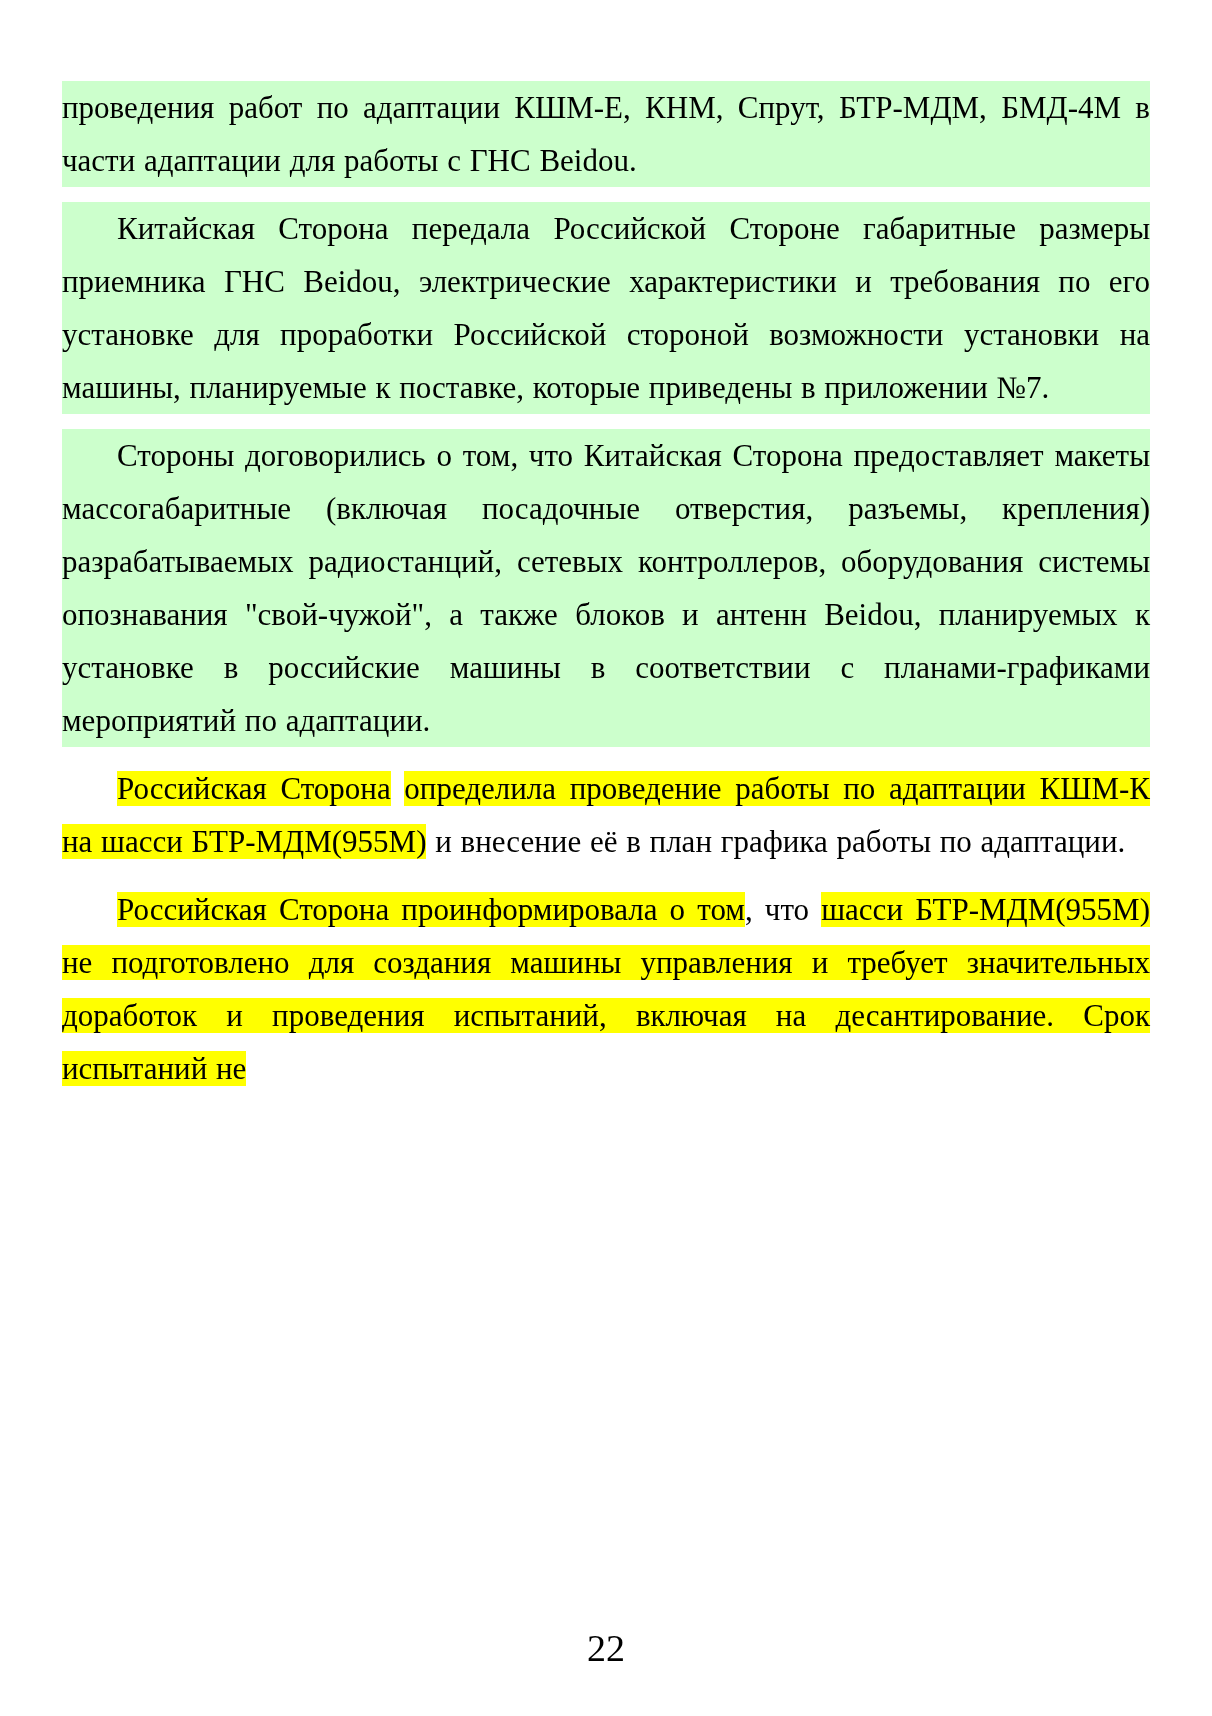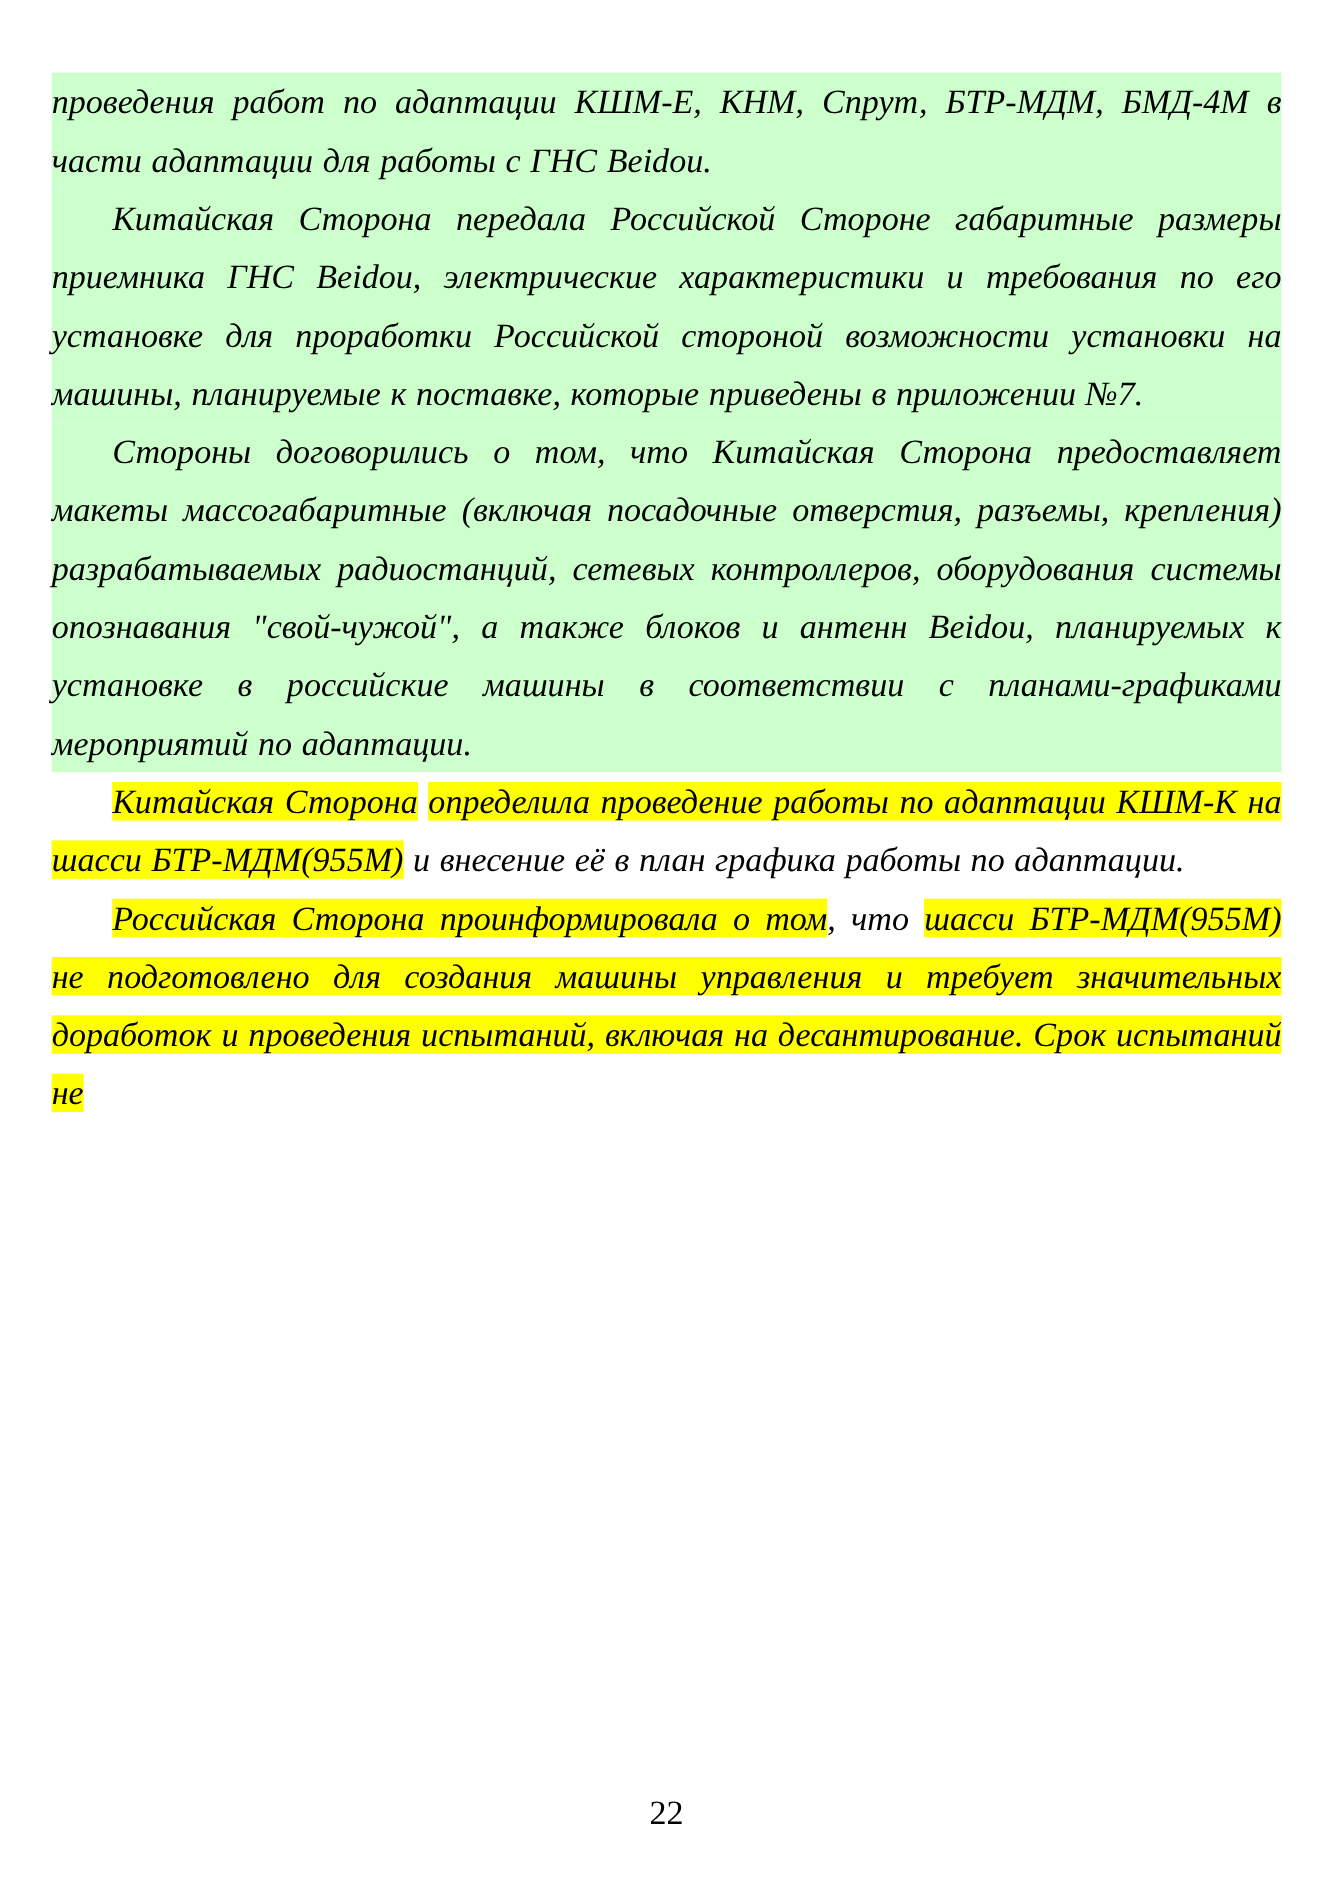--- a/index.html
+++ b/index.html
@@ -14,44 +14,43 @@
     position: relative;
     overflow: hidden;
   }
   .doc-content {
     position: absolute;
     top: 66px;
     left: 47px;
     width: 1118px;
   }
   .para {
-    margin: 0;
+    margin: 15px;
     text-align: justify;
     line-height: 53px;
     word-spacing: 1px;
-    font-style: italic;
   }
   .para.indent { text-indent: 55px; }
   .para.green  { background: var(--green, #ccffcc); }
   .hl-yellow   { background: var(--yellow, #ffff00); }
   .page-number {
     position: absolute;
     top: 1628px;
     left: 0;
     width: 100%;
     text-align: center;
     line-height: 40px;
-    font-size: 31px;
+    font-size: 38px;
   }
 </style>
 </head>
 <body>
 
 <div class="doc-page">
   <div class="doc-content">
       <p class="para green" lang="ru"><span>проведения работ по адаптации КШМ-Е, КНМ, Спрут, БТР-МДМ, БМД-4М в части адаптации для работы с ГНС Beidou.</span></p>
       <p class="para indent green" lang="ru"><span>Китайская Сторона передала Российской Стороне габаритные размеры приемника ГНС Beidou, электрические характеристики и требования по его установке для проработки Российской стороной возможности установки на машины, планируемые к поставке, которые приведены в приложении №7.</span></p>
       <p class="para indent green" lang="ru"><span>Стороны договорились о том, что Китайская Сторона предоставляет макеты массогабаритные (включая посадочные отверстия, разъемы, крепления) разрабатываемых радиостанций, сетевых контроллеров, оборудования системы опознавания "свой-чужой", а также блоков и антенн Beidou,  планируемых к установке в российские машины в соответствии с планами-графиками мероприятий по адаптации.</span></p>
-      <p class="para indent" lang="ru"><span class="hl-yellow">Китайская Сторона</span><span> </span><span class="hl-yellow">определила проведение работы по адаптации  КШМ-К на шасси БТР-МДМ(955М)</span><span> и внесение её в план графика работы по адаптации.</span></p>
+      <p class="para indent" lang="ru"><span class="hl-yellow">Российская Сторона</span><span> </span><span class="hl-yellow">определила проведение работы по адаптации  КШМ-К на шасси БТР-МДМ(955М)</span><span> и внесение её в план графика работы по адаптации.</span></p>
       <p class="para indent" lang="ru"><span class="hl-yellow">Российская Сторона проинформировала о том</span><span>, что </span><span class="hl-yellow">шасси БТР-МДМ(955М) не подготовлено для создания машины управления и требует значительных доработок и проведения испытаний, включая на десантирование. Срок испытаний не</span></p>
     </div>
   <div class="page-number">22</div>
 </div>
 
 </body></html>

